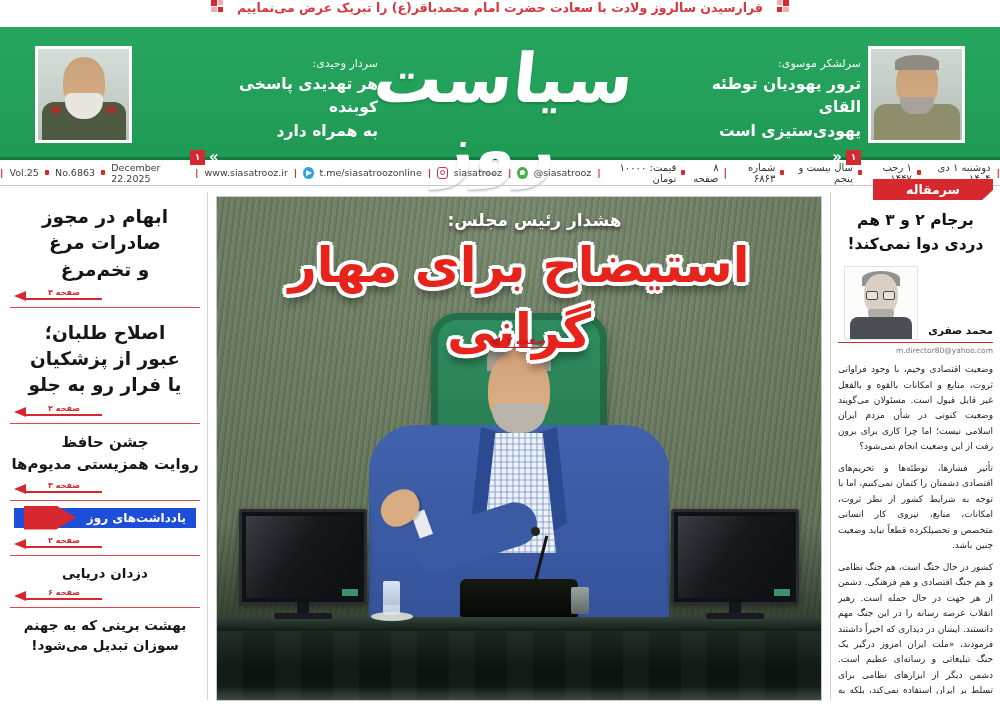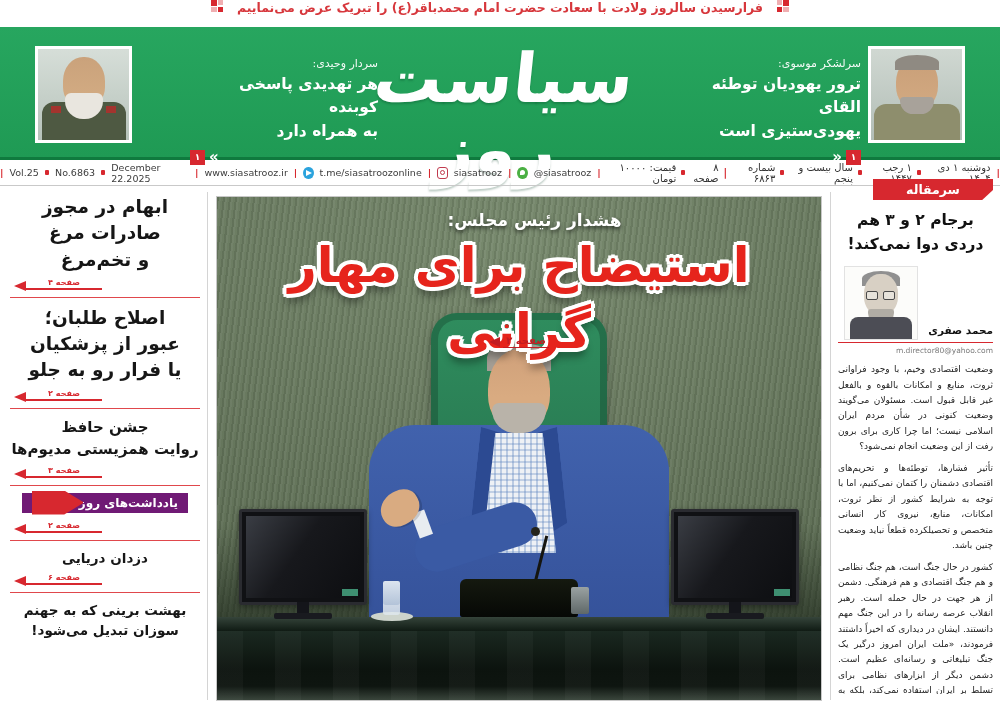--- a/index.html
+++ b/index.html
@@ -65,29 +65,29 @@
   .ic-ei{background:#4bb043;}
   .ic-ei>span{width:5px;height:5px;background:#fff;border-radius:50% 50% 50% 0;}
 
   
   .vdiv{position:absolute;top:192px;width:1px;height:508px;background:#d4d4d4;}
   .vdiv.d1{left:207px;} .vdiv.d2{left:830px;}
 
   
   .leftcol{position:absolute;left:8px;top:192px;width:194px;height:515px;direction:rtl;text-align:center;color:var(--ink);overflow:hidden;}
   .ml{white-space:pre-line;}
-  .sb-title{font-weight:bold;font-size:18.5px;line-height:1.42;margin-top:2px;}
+  .sb-title{font-weight:bold;font-size:18.5px;line-height:1.42;margin-top:12px;}
   .sb-title.mid{font-size:15px;line-height:1.5;margin-top:4px;}
   .sb-title.small{font-size:13.5px;line-height:1.5;margin-top:4px;}
   .pmark{direction:ltr;display:flex;align-items:flex-end;width:88px;margin:5px auto 0 6px;}
   .pm-tri{width:0;height:0;border-top:5px solid transparent;border-bottom:5px solid transparent;border-right:12px solid var(--red);margin-bottom:-1px;}
   .pm-line{flex:1;border-bottom:2px solid var(--red);display:flex;justify-content:center;}
   .pm-text{color:var(--red);font-size:8px;font-weight:bold;padding:0 2px 1px;}
   .sepline{border-top:1.6px solid #e0474c;margin:7px 2px;}
-  .section-bar{position:relative;height:20px;background:#701a75;margin:4px 14px 8px;overflow:visible;}
+  .section-bar{position:relative;height:20px;background:#1d4ed8;margin:4px 6px 8px;overflow:visible;}
   .sb-arrow{position:absolute;left:10px;top:-2px;width:52px;height:24px;background:var(--red);clip-path:polygon(0 0,62% 0,100% 50%,62% 100%,0 100%);}
   .sb-text{position:absolute;right:10px;top:0;line-height:20px;color:#fff;font-weight:bold;font-size:12px;}
 
   
   .scene{position:absolute;left:216px;top:196px;width:606px;height:505px;overflow:hidden;border:1px solid #c8c8c8;background:#6e8163;}
   .scene>div{position:absolute;}
   .wall{inset:0;background:
     radial-gradient(130% 95% at 50% 8%, rgba(255,255,255,.07), rgba(0,0,0,.20)),
     repeating-linear-gradient(97deg, rgba(20,30,15,.13) 0 2px, rgba(255,255,255,.05) 2px 4px, transparent 4px 6px),
     #6e8163;}

